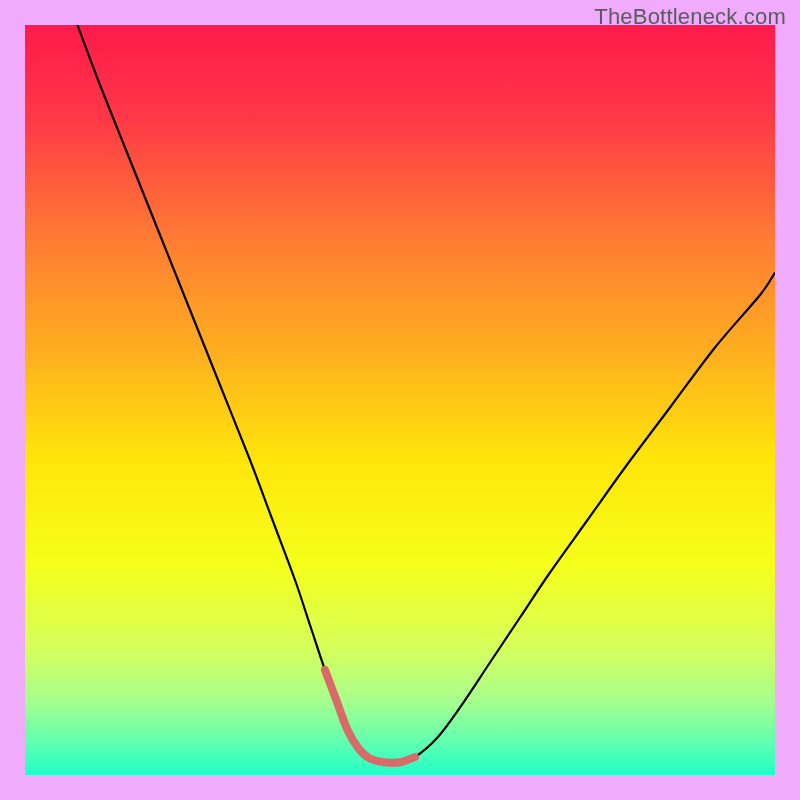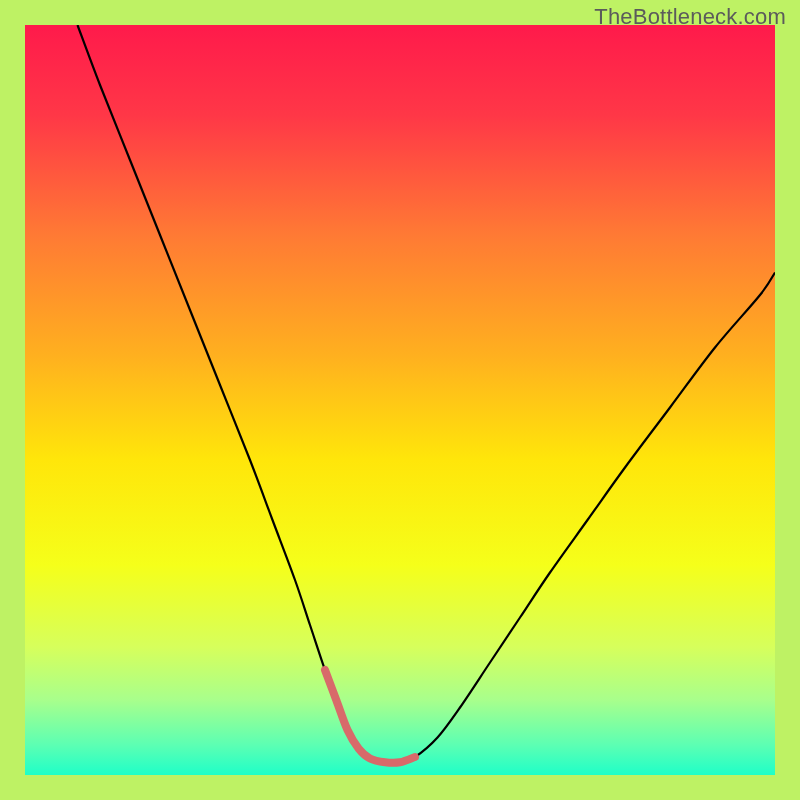--- a/index.html
+++ b/index.html
@@ -7,21 +7,21 @@
     width: 800px;
     height: 800px;
     background: #000;
     overflow: hidden;
     font-family: Arial, Helvetica, sans-serif;
   }
   .frame {
     position: relative;
     width: 800px;
     height: 800px;
-    background: #bef264;
+    background: #f0abfc;
   }
   .watermark {
     position: absolute;
     top: 4px;
     right: 14px;
     color: #5b5b5b;
     font-size: 22px;
     letter-spacing: 0.2px;
     z-index: 5;
   }

